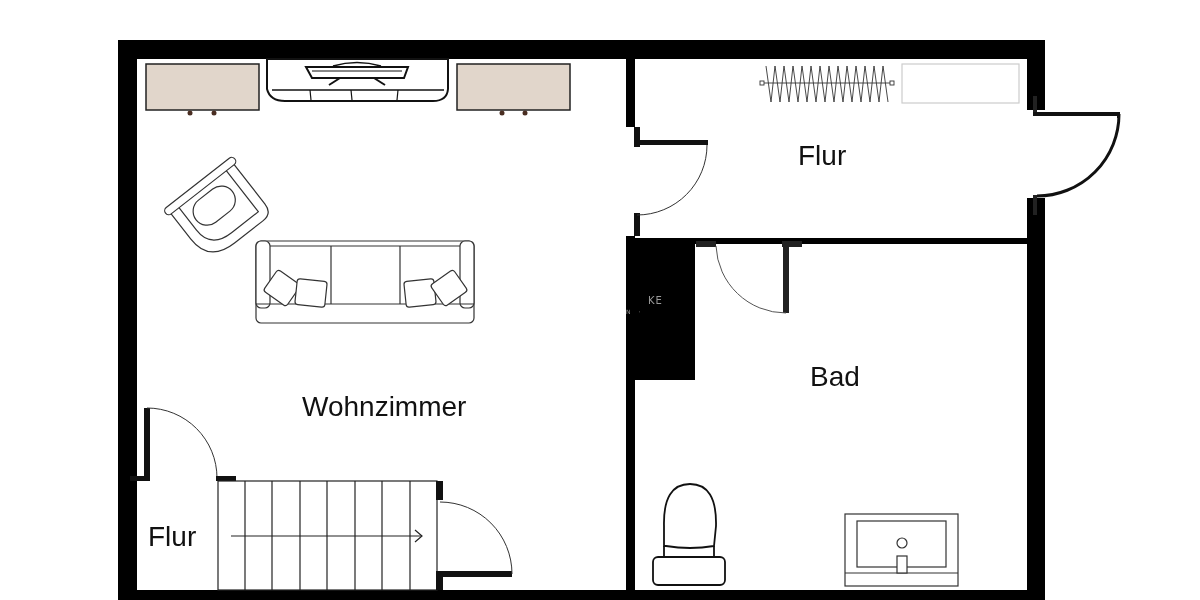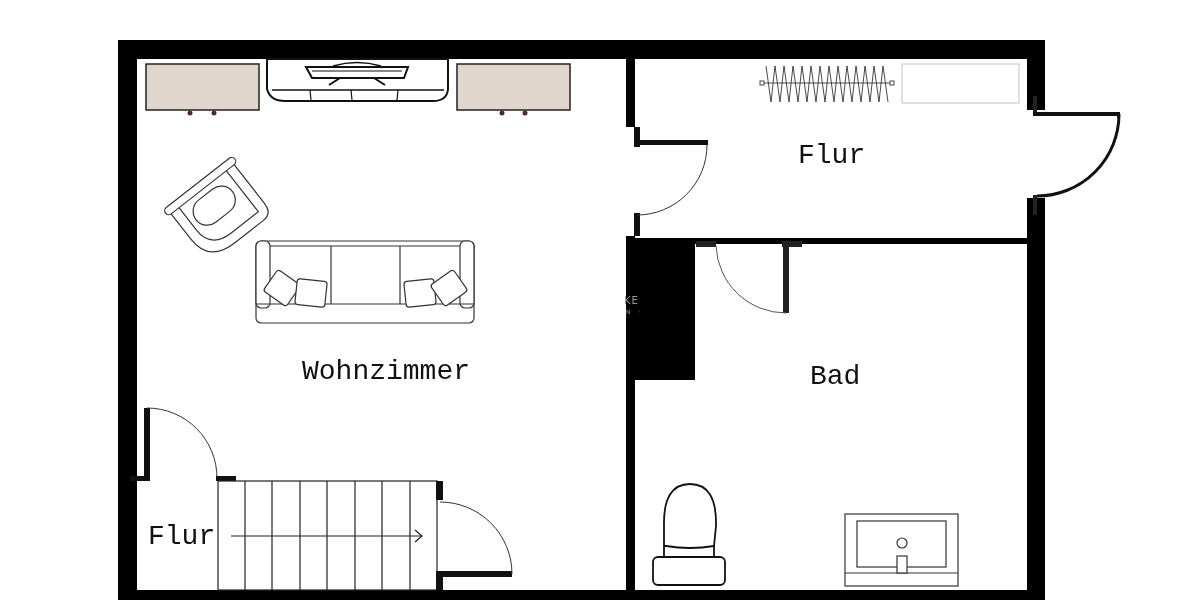--- a/index.html
+++ b/index.html
@@ -1,18 +1,18 @@
 <!DOCTYPE html>
 <html><head>
   <meta charset="utf-8">
   <style>
     html, body { margin: 0; padding: 0; background: #ffffff; }
     body { width: 1200px; height: 600px; overflow: hidden; position: relative; font-family: "DejaVu Sans", sans-serif; }
     #plan { position: absolute; left: 0; top: 0; width: 1200px; height: 600px; }
-    .room-label { position: absolute; color: #111; font-family: Liberation Mono, monospace; font-size: 28px; line-height: 1; white-space: nowrap; }
+    .room-label { position: absolute; color: #111; font-family: Liberation Sans, sans-serif; font-size: 28px; line-height: 1; white-space: nowrap; }
     .watermark { position: absolute; color: #9a9a9a; font-family: "DejaVu Sans", sans-serif; font-size: 10px; line-height: 1; white-space: nowrap; letter-spacing: 1px; }
     .watermark-sub { position: absolute; color: #9a9a9a; font-family: "DejaVu Sans", sans-serif; font-size: 6px; line-height: 1; letter-spacing: 3px; }
   </style>
 </head>
 <body>
 
 <svg id="plan" viewBox="0 0 1200 600" xmlns="http://www.w3.org/2000/svg">
 
   <g fill="#000">
     <rect x="118" y="40" width="927" height="19"></rect>
@@ -141,19 +141,19 @@
 
   <g fill="#fff" stroke="#333" stroke-width="1.2">
     <rect x="845" y="514" width="113" height="72"></rect>
     <rect x="857" y="521" width="89" height="46"></rect>
     <line x1="845" y1="573" x2="958" y2="573"></line>
     <circle cx="902" cy="543" r="5"></circle>
     <rect x="897" y="556" width="10" height="17"></rect>
   </g>
 </svg>
 
-<div class="room-label" style="left:302px; top:358px;">Wohnzimmer</div>
+<div class="room-label" style="left:302px; top:393px;">Wohnzimmer</div>
 <div class="room-label" style="left:798px; top:142px;">Flur</div>
 <div class="room-label" style="left:810px; top:363px;">Bad</div>
 <div class="room-label" style="left:148px; top:523px;">Flur</div>
 
-<div class="watermark" style="left:624px; top:296px;text-align:right;">KE</div>
+<div class="watermark" style="left:648px; top:296px;text-align:right;">KE</div>
 <div class="watermark-sub" style="left:626px; top:309px;">N ·</div>
 
 </body></html>

